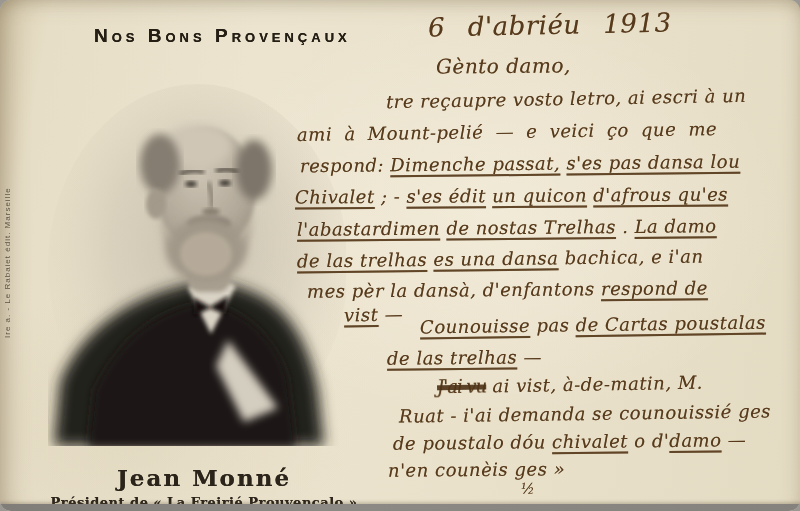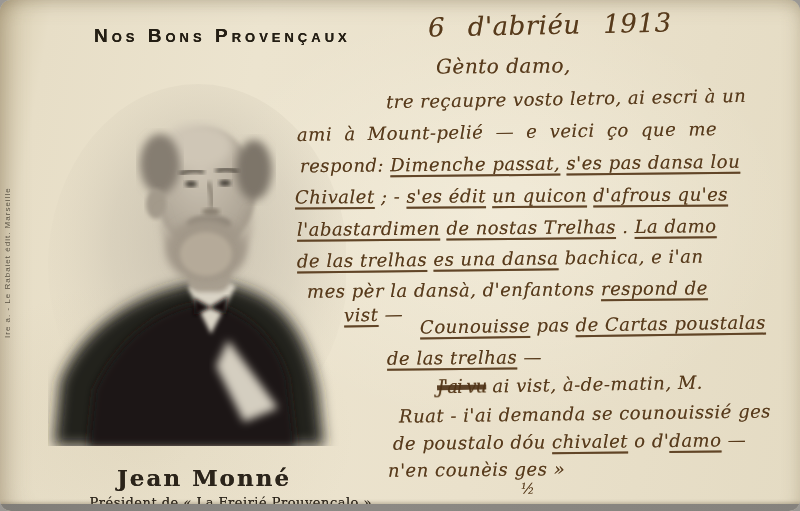--- a/index.html
+++ b/index.html
@@ -44,23 +44,22 @@
   
   .caption{
     position:absolute;left:36px;top:428px;width:336px;text-align:center;
     color:#2b241a;font-family:"DejaVu Serif",serif;margin-top:36px;
   }
   .caption .name{
     font-size:23px;font-weight:600;letter-spacing:2px;
     text-shadow:0 0 .6px rgba(43,36,26,.8);
   }
   .caption .title{
-    margin-top:4px;font-size:13px;font-weight:normal;letter-spacing:.5px;
+    margin-top:4px;font-size:13px;font-weight:bold;letter-spacing:.5px;
     text-shadow:0 0 .4px rgba(43,36,26,.7);
-    text-align:right;
   }
   
   .hw-line{
     position:absolute;white-space:nowrap;
     font-family:"DejaVu Serif",serif;font-style:italic;
     color:#573a1b;font-size:18px;letter-spacing:.5px;
     text-shadow:0 0 .4px rgba(87,58,27,.55);
   }
   .hw-line .u{
     text-decoration:underline;

